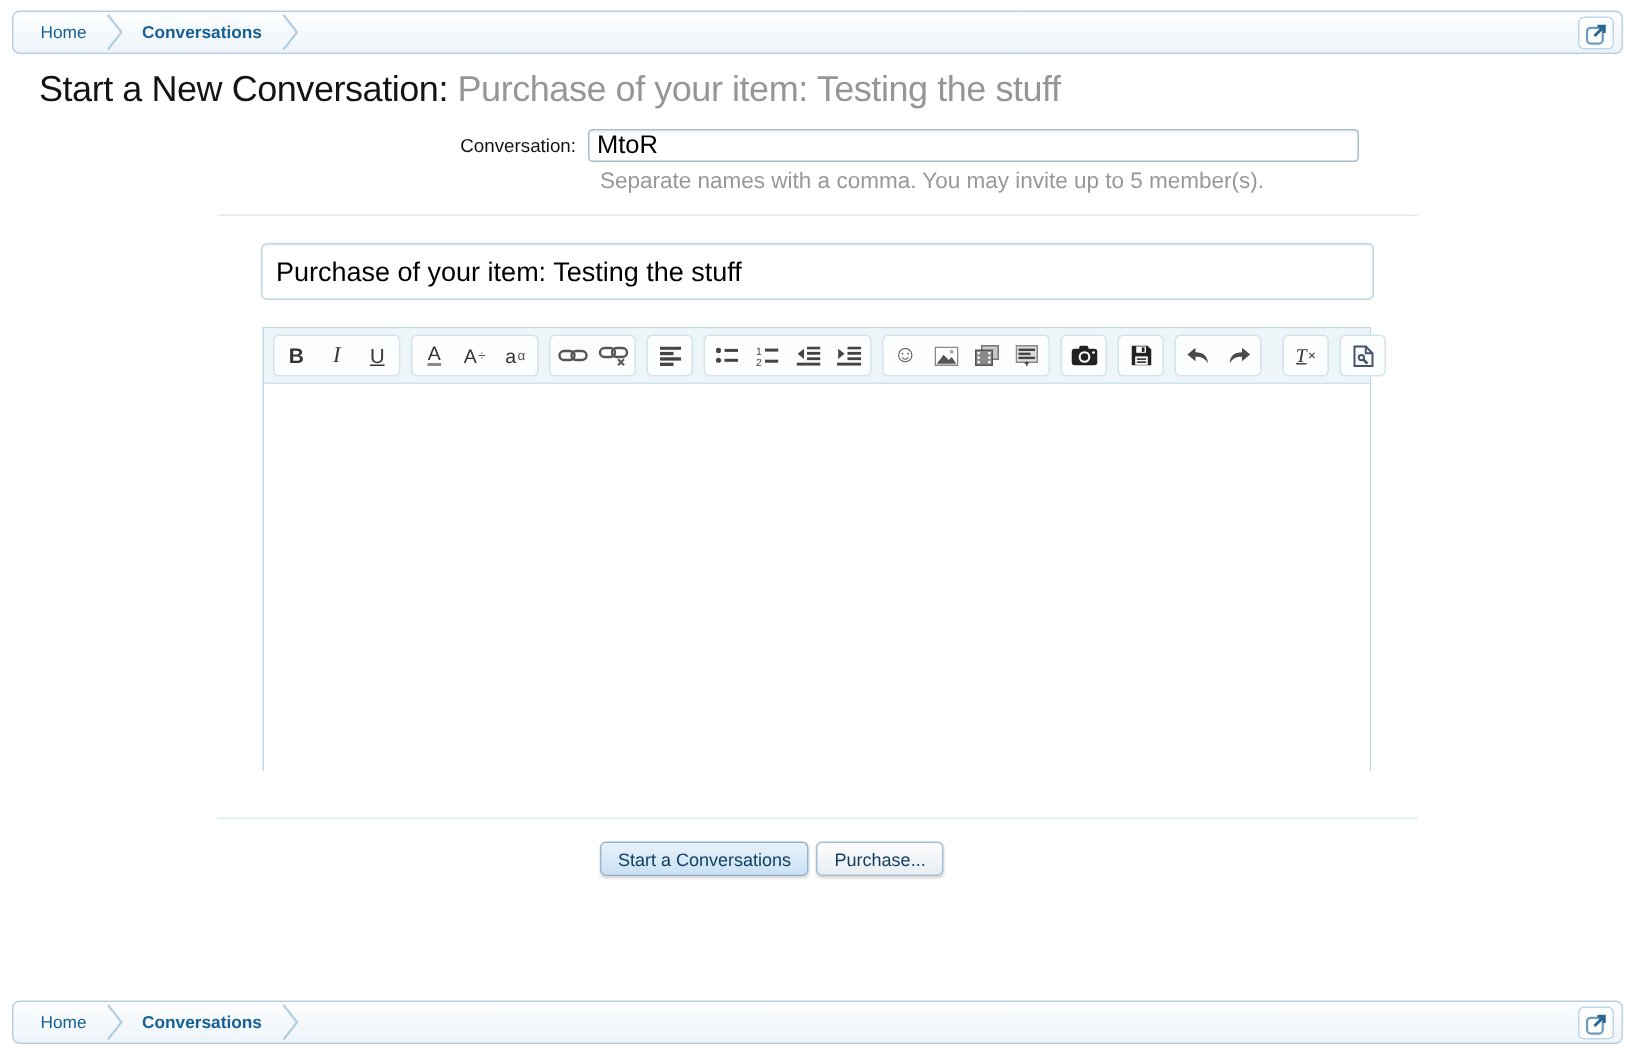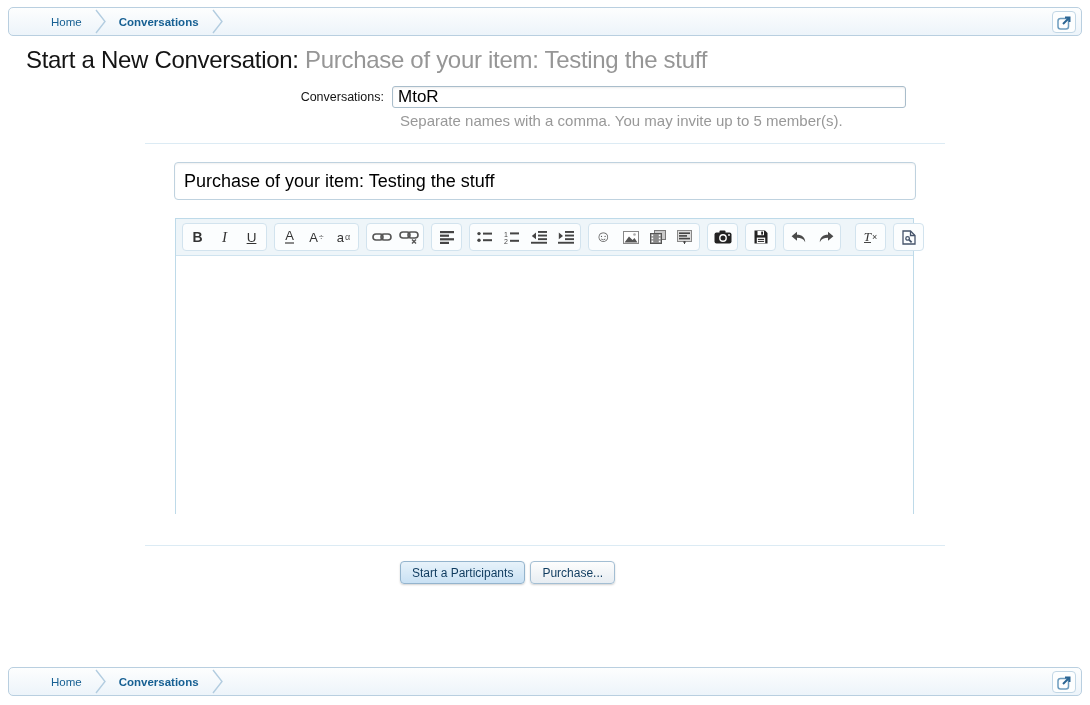--- a/index.html
+++ b/index.html
@@ -10,21 +10,21 @@
     position:relative;
     overflow:hidden;
     color:#141414;
   }
   
   .crumb-bar {
     position:absolute; left:8px; right:8px; height:29px;
     border:1px solid #b9cfe0; border-radius:5px;
     background:linear-gradient(#fdfefe,#edf4fa);
     display:flex; align-items:center;
-    padding-left:32px;
+    padding-left:8px;
   }
   .crumb-bar.top { top:7px; }
   .crumb-bar.bottom { top:667px; }
   .crumb {
     color:#176093; font-size:11.5px; text-decoration:none;
     padding:0 10px; cursor:pointer;
   }
   .crumb.strong { font-weight:bold; }
   .chev { display:block; margin:0 2px; }
   .jump-btn {
@@ -142,21 +142,21 @@
     </svg>
   </button>
 </nav>
 
 <h1 class="page-title">
   <span>Start a New Conversation:</span>
   <span class="muted">Purchase of your item: Testing the stuff</span>
 </h1>
 
 <div class="form-row">
-  <label>Conversations:</label>
+  <label>Conversation:</label>
   <input id="participants-input" class="text-ctrl" type="text" value="MtoR" style="">
 </div>
 <div class="help">Separate names with a comma. You may invite up to 5 member(s).</div>
 
 <div class="sep one"></div>
 
 <input id="conversation-title-input" class="text-ctrl" type="text" value="Purchase of your item: Testing the stuff" style="">
 
 <div class="editor">
   <div class="toolbar">
@@ -357,21 +357,21 @@
       </button>
     </div>
 
   </div>
   <div class="editor-body"></div>
 </div>
 
 <div class="sep two"></div>
 
 <div class="actions">
-  <button class="btn primary">Start a Participants</button>
+  <button class="btn primary">Start a Conversations</button>
   <button class="btn">Purchase...</button>
 </div>
 
 <div class="options">
 </div>
 
 <nav class="crumb-bar bottom">
   <a class="crumb">Home</a>
   <svg class="chev" width="13" height="27">
       <path d="M2 2 L11 13.5 L2 25" fill="none" stroke="#b3cde0" stroke-width="1.4"></path>

